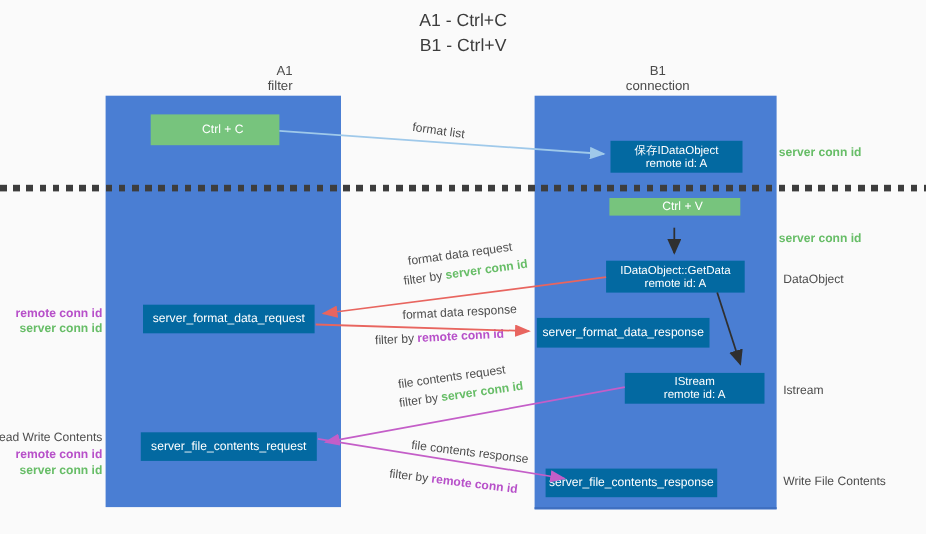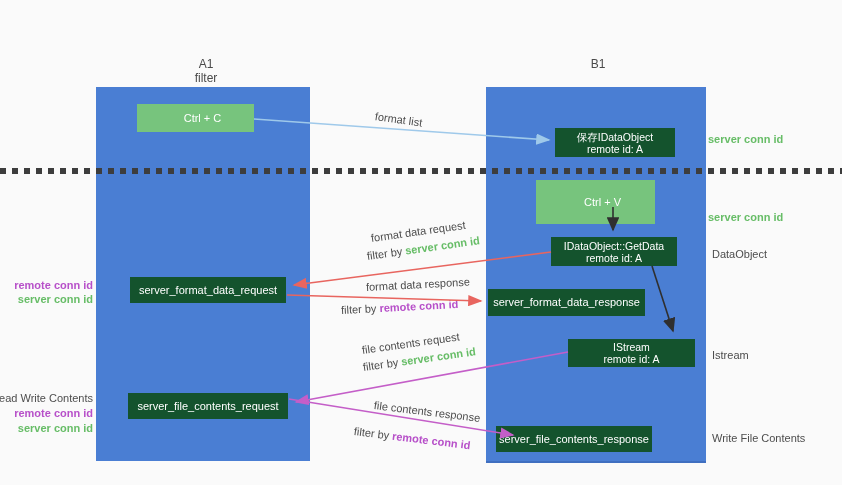--- a/index.html
+++ b/index.html
@@ -1,34 +1,34 @@
 <!DOCTYPE html>
 <html><head>
 <meta charset="utf-8">
 <style>
   html,body{margin:0;padding:0;background:#fafafa;}
   .canvas{position:relative;width:842px;height:485px;background:#fafafa;
           font-family:"Liberation Sans",sans-serif;overflow:hidden;}
   .title{position:absolute;left:0;top:9px;width:842px;text-align:center;
          font-size:16px;line-height:22px;color:#3c3c3c;}
   .lane-header{position:absolute;text-align:center;font-size:12px;line-height:14px;color:#4a4a4a;}
-  #lane-header-a{left:146px;top:57px;width:120px;}
+  #lane-header-a{left:146px;top:57px;width:120px;text-align:right;}
   #lane-header-b{left:538px;top:57px;width:120px;}
   .lane{position:absolute;top:87px;height:374px;background:#4a7ed3;}
   #lane-a{left:96px;width:214px;}
   #lane-b{left:486px;width:220px;border-bottom:2px solid #3f6fc0;}
   .divider{position:absolute;left:0;top:168px;width:842px;height:6px;
            background:repeating-linear-gradient(90deg,#3d3d3d 0 6px,transparent 6px 12px);}
   .node{position:absolute;color:#fff;text-align:center;font-size:11px;line-height:13px;
         display:flex;flex-direction:column;justify-content:center;box-sizing:border-box;}
   .green{background:#77c47d;padding-left:14px;}
-  .orange{background:#14532d;}
+  .orange{background:#0369a1;}
   #node-ctrl-c{left:137px;top:104px;width:117px;height:28px;}
   #node-save-obj{left:555px;top:128px;width:120px;height:29px;font-size:10.5px;line-height:12px;}
-  #node-ctrl-v{left:536px;top:180px;width:119px;height:44px;}
+  #node-ctrl-v{left:554px;top:180px;width:119px;height:16px;}
   #node-getdata{left:551px;top:237px;width:126px;height:29px;font-size:10.5px;line-height:12px;justify-content:center;}
   #node-format-req{left:130px;top:277px;width:156px;height:26px;}
   #node-format-resp{left:488px;top:289px;width:157px;height:27px;}
   #node-istream{left:568px;top:339px;width:127px;height:28px;font-size:10.5px;line-height:12px;}
   #node-file-req{left:128px;top:393px;width:160px;height:26px;}
   #node-file-resp{left:496px;top:426px;width:156px;height:26px;}
   .flow-label{position:absolute;font-size:11px;color:#4d4d4d;white-space:nowrap;transform-origin:left center;}
   #fl-format-list{left:375px;top:110px;transform:rotate(8deg);}
   #fl-fdr{left:371px;top:232px;transform:rotate(-8deg);}
   #fl-fdr-filter{left:367px;top:250px;transform:rotate(-8deg);}
@@ -51,27 +51,32 @@
   #ll-format{right:749px;top:278px;}
   #ll-read{right:749px;top:391px;line-height:15px;}
   .gray-line{color:#4d4d4d;font-weight:normal;}
   svg.arrows{position:absolute;left:0;top:0;pointer-events:none;}
 </style>
 </head>
 <body>
 
 <div class="canvas">
 
+  <div class="title">
+    <div>A1 - Ctrl+C</div>
+    <div>B1 - Ctrl+V</div>
+  </div>
 
   <div class="lane-header" id="lane-header-a">
     <div>A1</div>
     <div>filter</div>
   </div>
   <div class="lane-header" id="lane-header-b">
     <div>B1</div>
+    <div>connection</div>
   </div>
 
   <div class="lane" id="lane-a"></div>
   <div class="lane" id="lane-b"></div>
 
   <div class="divider"></div>
 
   <div class="node green" id="node-ctrl-c">
     <div>Ctrl + C</div>
   </div>

